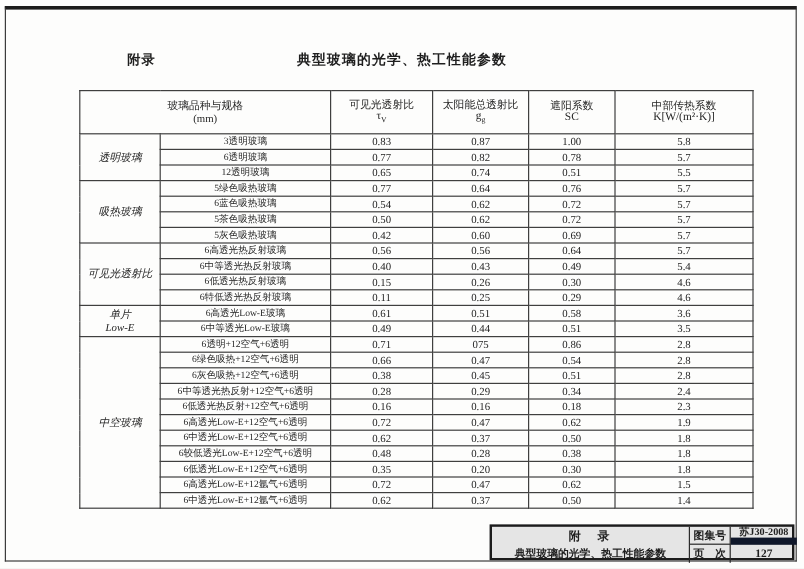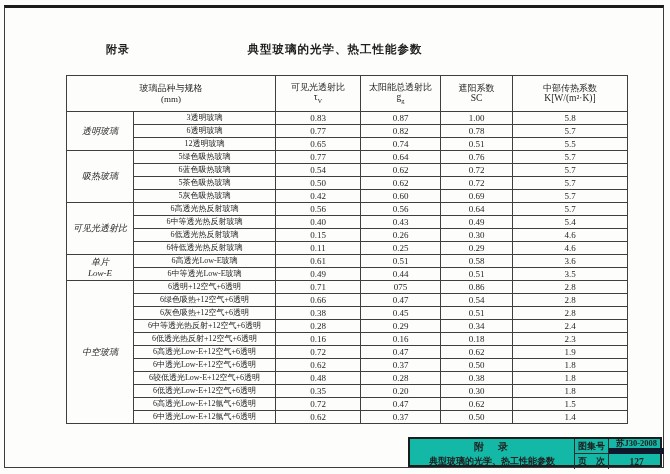--- a/index.html
+++ b/index.html
@@ -35,21 +35,21 @@
   thead th{font-size:9px;margin-top:48px;}
   thead .sym{font-size:9.5px;}
   thead sub{font-size:6.5px;}
   tbody td{font-size:9px;height:12px;}
   td.group-cell{font-size:9px;line-height:1.2;font-style:italic;}
   td.name-cell{text-align:left;padding-left:5px;font-size:8px;white-space:nowrap;overflow:hidden;}
   td.val-cell{font-size:9px;}
   .footer-block{
     position:absolute;left:408px;top:437px;width:254px;height:30px;
     display:grid;grid-template-columns:165px 34px 55px;grid-template-rows:15px 15px;
-    border:2px solid #1c1c1c;box-sizing:border-box;background:#14b8a6;
+    border:2px solid #1c1c1c;box-sizing:border-box;background:#e5e5e5;
   }
   .footer-block>div{
     box-sizing:border-box;display:flex;align-items:center;justify-content:center;
     font-weight:bold;
   }
   .fb-appendix{
     grid-row:1/3;grid-column:1;flex-direction:column;justify-content:center;
     border-right:1px solid #2a2a2a;
   }
   .fb-appendix .l1{font-size:10px;letter-spacing:2px;}

